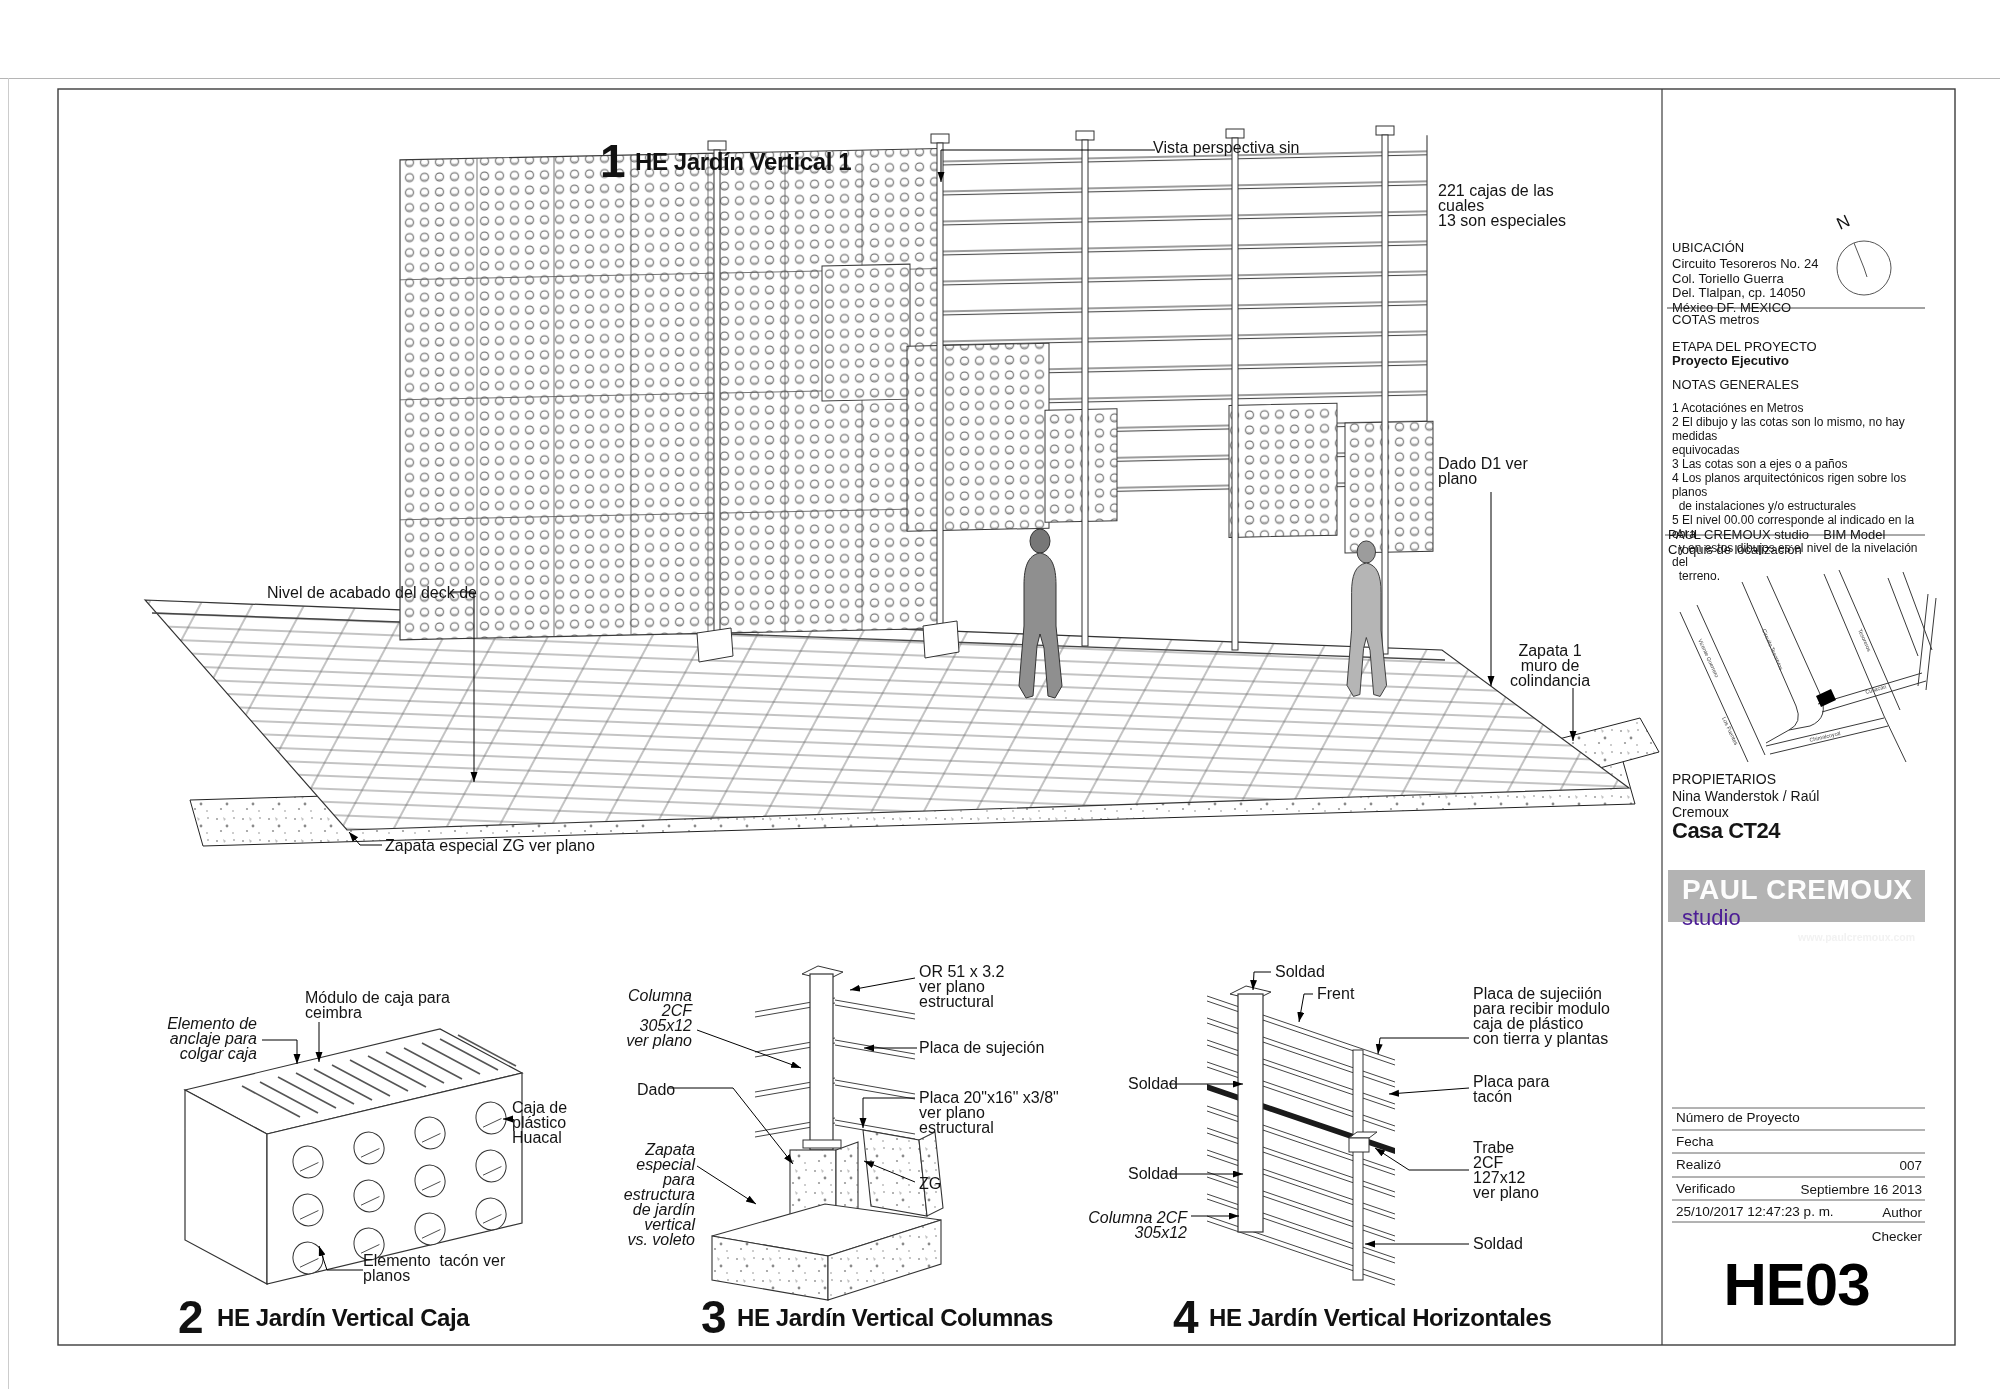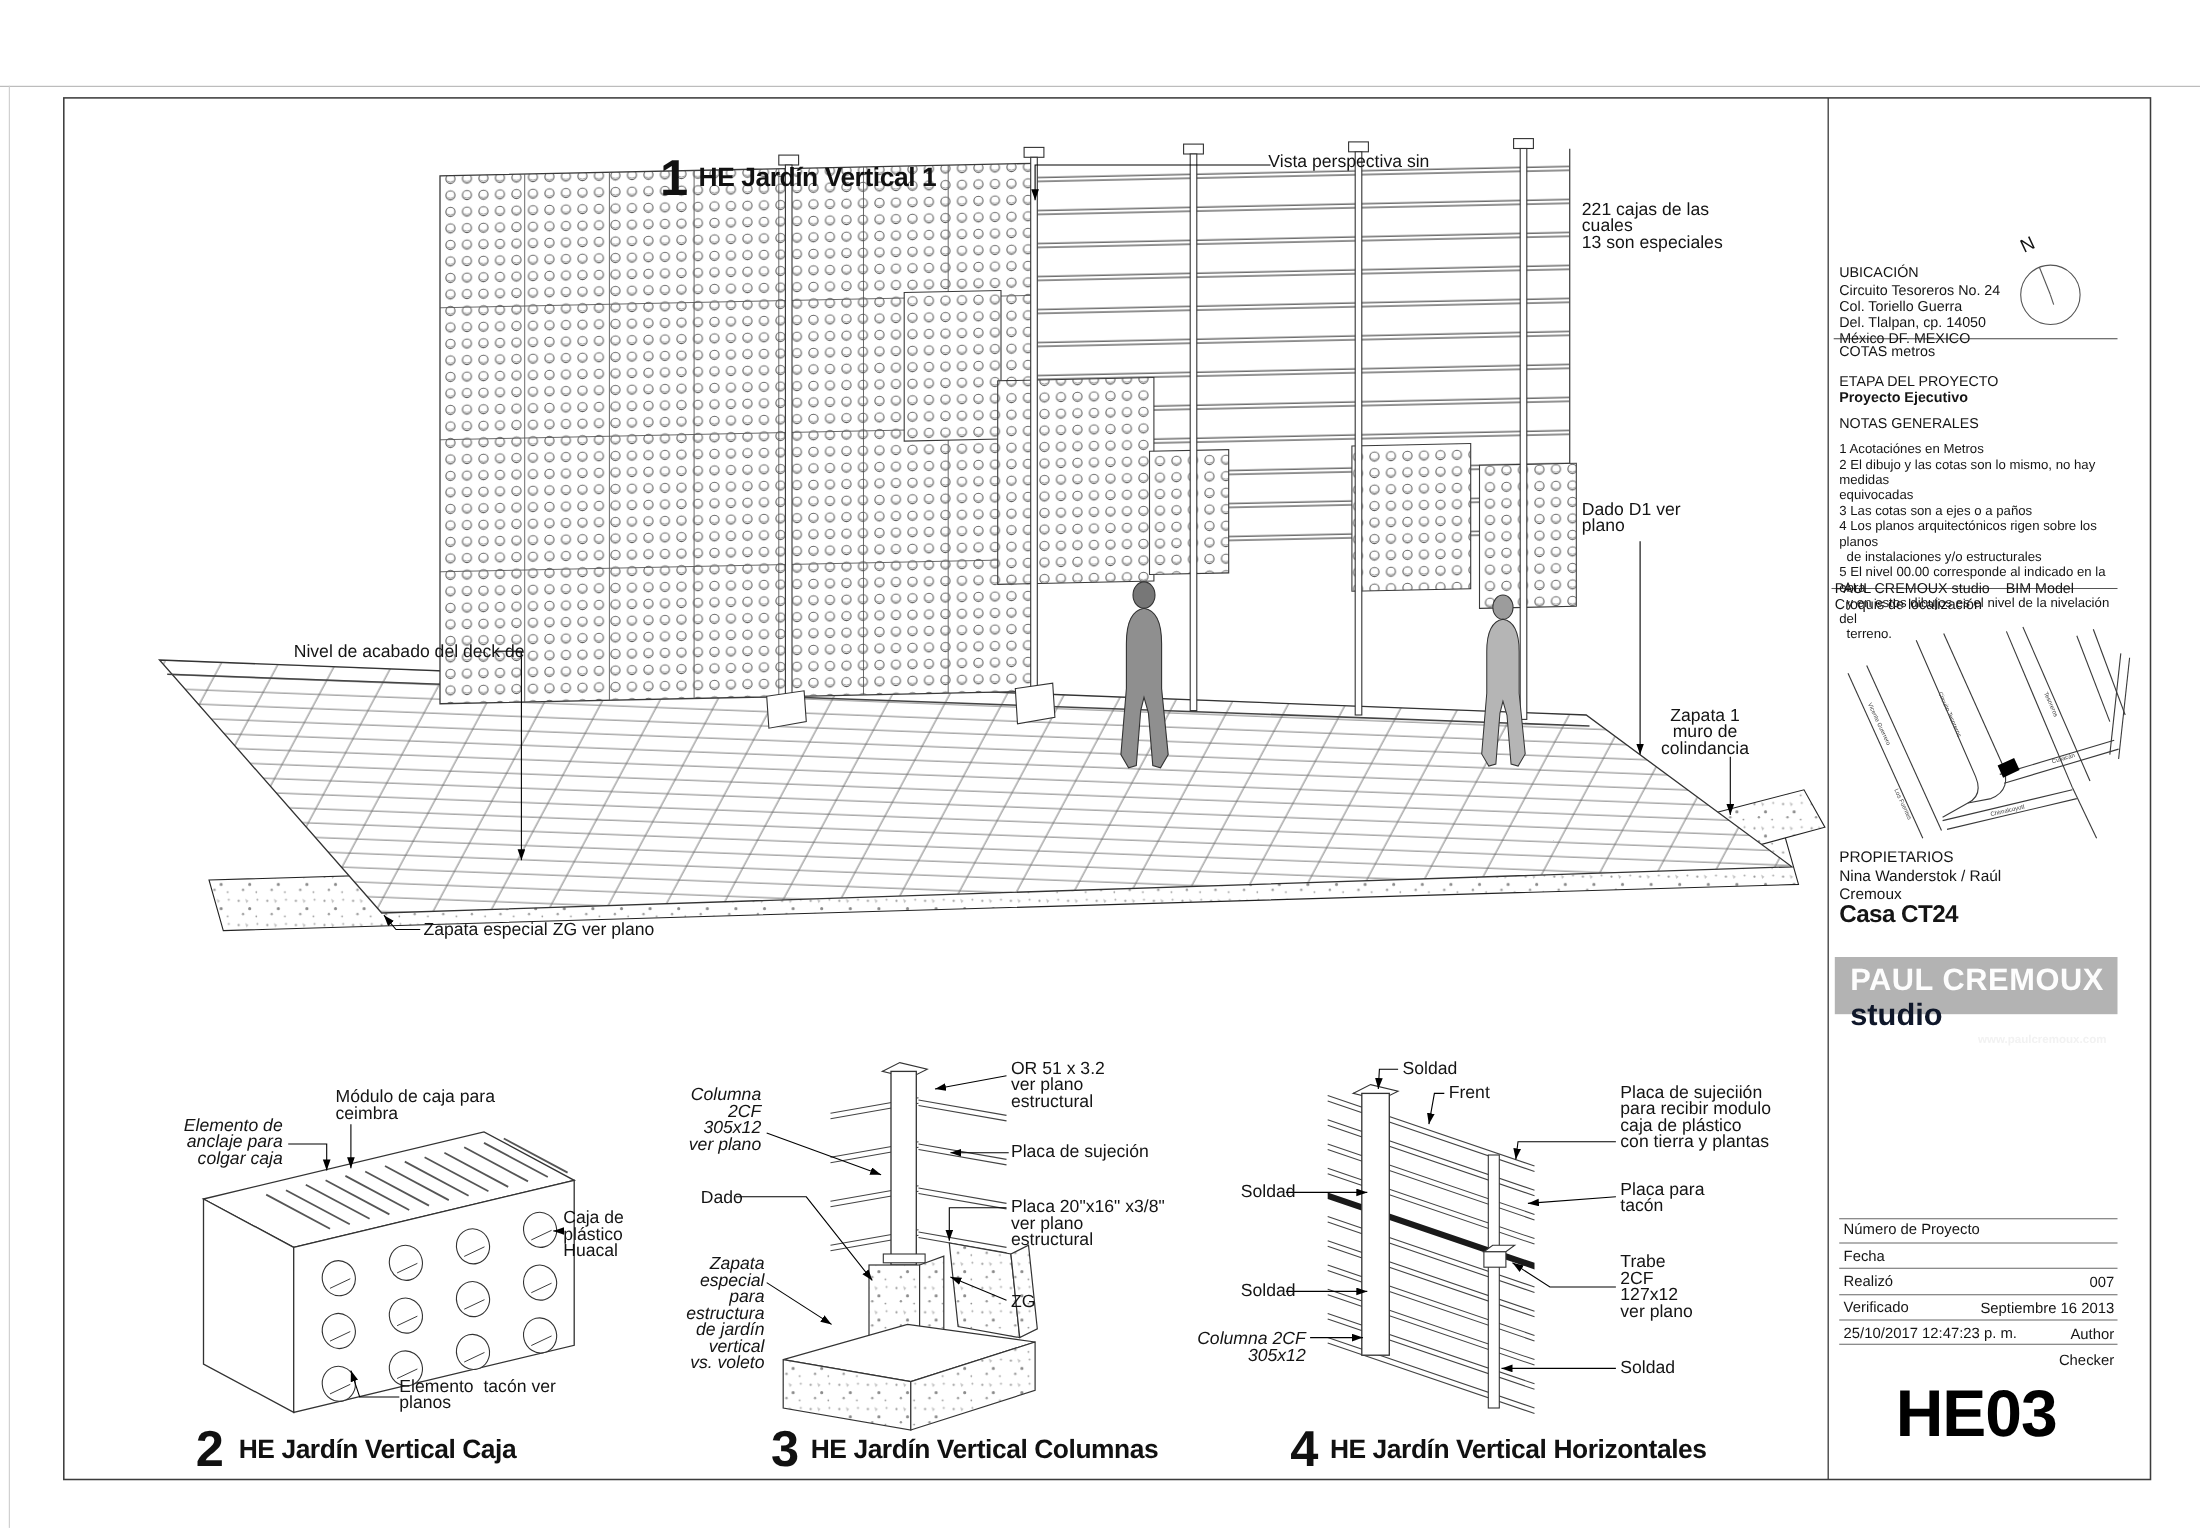--- a/index.html
+++ b/index.html
@@ -10,21 +10,21 @@
   .lbl { position:absolute; font-size:16px; line-height:15px; color:#141414; white-space:pre-wrap; }
   .r   { text-align:right;font-style:italic; }
   .c   { text-align:center; }
   .vnum  { position:absolute; font-weight:bold; font-size:46px; line-height:1; letter-spacing:-2px; color:#111; }
   .vtitle{ position:absolute; font-weight:bold; font-size:24px; line-height:1; letter-spacing:-0.4px; color:#111; }
   .tb { position:absolute; font-size:13px; line-height:14.5px; white-space:pre-wrap; }
   .tb-head { font-size:13px; }
   .tb-bold { font-weight:bold; }
   #banner { position:absolute; left:1668px; top:870px; width:257px; height:52px; background:#b3b3b3; padding:5px 10px 0 14px; }
   #banner .bname { font-weight:bold; font-size:28px; line-height:30px; color:#fdfdfd; letter-spacing:0.5px; }
-  #banner .bsuffix { font-weight:bold; font-size:28px; color:#0f172a; }
+  #banner .bsuffix { font-weight:normal; font-size:22px; color:#4c1d95; }
   #banner .burl { text-align:right; font-weight:bold; font-size:10.5px; color:#f2f2f2; line-height:12px; }
   .trow-label { position:absolute; left:1676px; font-size:13.5px; }
   .trow-value { position:absolute; left:1676px; width:246px; text-align:right; font-size:13.5px;margin-top:48px; }
   #he03 { position:absolute; left:1668px; top:1250px; width:257px; text-align:center;
           font-weight:bold; font-size:60px; letter-spacing:-1px; color:#000; }
   #sheet-title { position:absolute; left:1677px; top:950px; font-size:27px; line-height:30px; white-space:pre-line; color:#0d0d0d; }
   #casa { position:absolute; left:1672px; top:818px; font-weight:bold; font-size:22px; letter-spacing:-0.5px; }
   .topline { position:absolute; left:0; top:78px; width:2000px; height:1px; background:#b5b5b5; }
   .leftline{ position:absolute; left:8px; top:78px; width:1px; height:1311px; background:#cccccc; }
   svg text { font-family:"Liberation Sans", sans-serif; }

